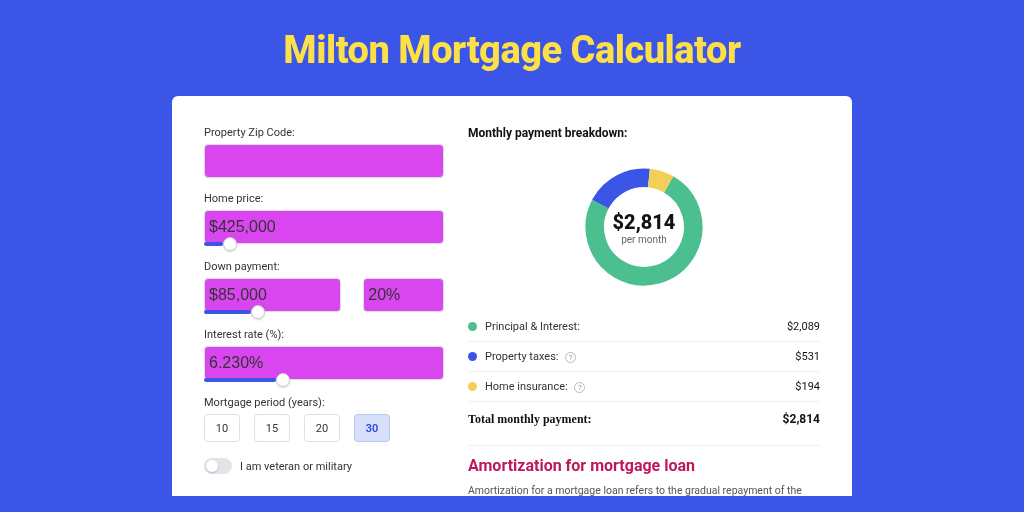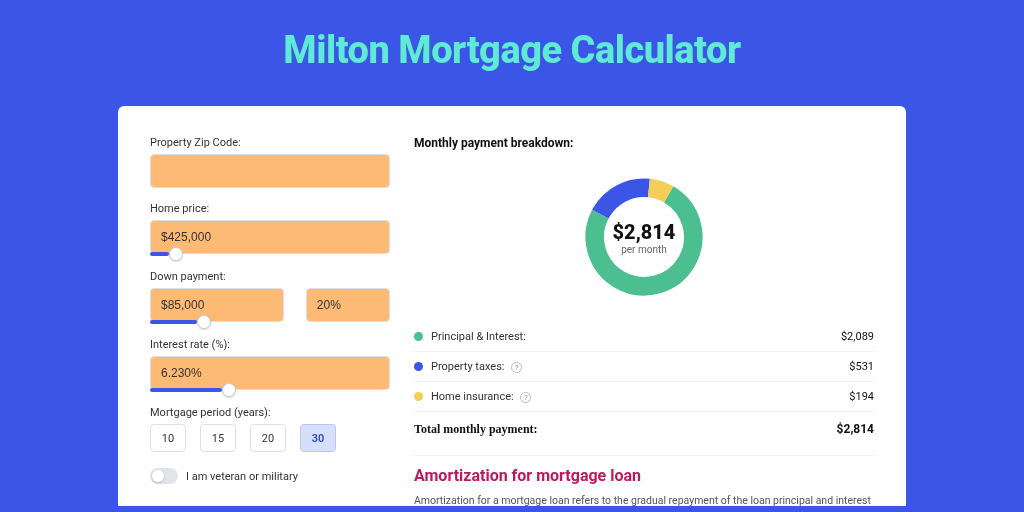--- a/index.html
+++ b/index.html
@@ -1,41 +1,41 @@
 <!DOCTYPE html>
 <html><head>
 <meta charset="utf-8">
 <style>
   * { box-sizing: border-box; margin: 0; padding: 0; }
   html, body { width: 1024px; height: 512px; overflow: hidden; font-family: -apple-system, BlinkMacSystemFont, "Segoe UI", Roboto, Arial, sans-serif; }
   body { background: #3b55e6; }
-  .page-title { text-align: center; color: #5eead4; font-weight: 800; font-size: 38px; padding: 28px 16px 18px; letter-spacing: -0.5px; }
+  .page-title { text-align: center; color: #fde047; font-weight: 800; font-size: 38px; padding: 28px 16px 18px; letter-spacing: -0.5px; }
   .card {
     background: #fff;
-    width: 788px;
-    margin: 16px auto;
+    width: 680px;
+    margin: 6px auto;
     border-radius: 6px 6px 0 0;
     padding: 30px 32px 0;
     display: flex;
     gap: 24px;
     height: 400px;
     overflow: hidden;
   }
   .left-col { width: 240px; flex: 0 0 240px; }
   .right-col { flex: 1; }
   .field-group { margin-bottom: 14px; }
   .field-label { font-size: 11px; color: #333; margin-bottom: 5px; display: block; }
   .field-input {
     width: 100%;
     border: 1px solid #dcdfe6;
     border-radius: 4px;
-    padding: 8px 10px;
-    font-size: 12px;
+    padding: 8px 4px;
+    font-size: 16px;
     color: #333;
-    background: #fdba74;
+    background: #d946ef;
     height: 34px;
   }
   .field-row { display: flex; gap: 22px; }
   .field-row .field-input:first-child { flex: 1.8; }
   .field-row .field-input:last-child { flex: 1; }
   .slider-track {
     position: relative;
     height: 4px;
     margin-top: -2px;
     margin-bottom: 2px;

